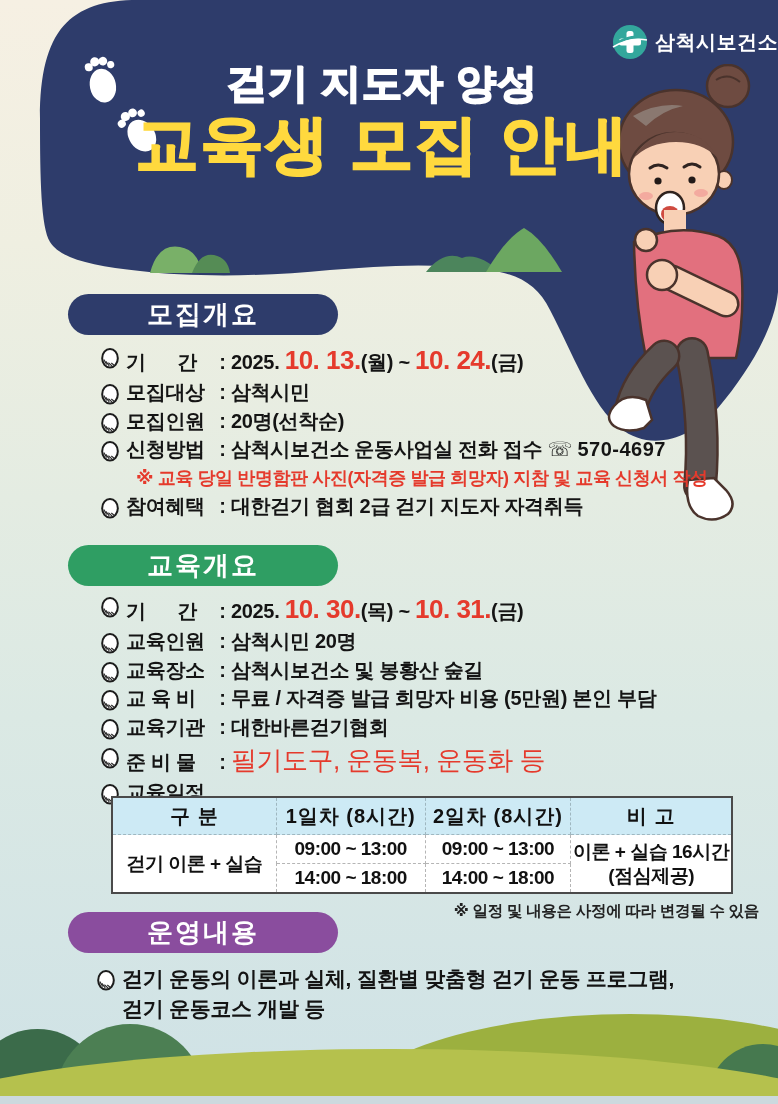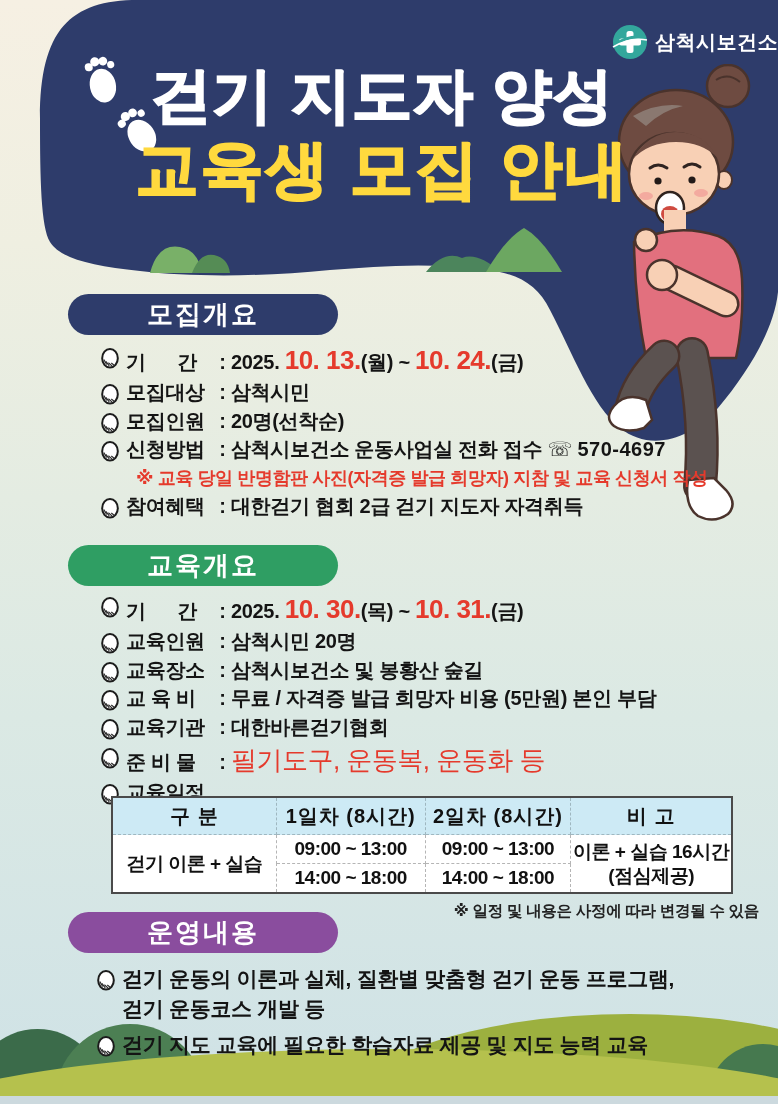--- a/index.html
+++ b/index.html
@@ -4,21 +4,21 @@
 <style>
   html,body{margin:0;padding:0;}
   body{font-family:"Liberation Sans","DejaVu Sans",sans-serif;}
   .poster{position:relative;width:778px;height:1104px;overflow:hidden;
     background:linear-gradient(180deg,#f6f0e3 0%,#efefe1 22%,#e4ece2 45%,#dbe9e4 65%,#cfe2e6 100%);}
   svg{display:block;}
 
   
   .hero-svg{position:absolute;left:0;top:0;z-index:1;}
   .hero-title{position:absolute;left:110px;top:58px;width:545px;text-align:center;z-index:3;}
-  .hero-line1{font-size:60px;font-weight:900;color:#ffffff;letter-spacing:1px;
+  .hero-line1{font-size:40px;font-weight:900;color:#ffffff;letter-spacing:1px;
     -webkit-text-stroke:2px #ffffff;line-height:1.25;}
   .hero-line2{font-size:63px;font-weight:900;color:#ffd93e;letter-spacing:2px;
     -webkit-text-stroke:2px #ffd93e;line-height:1.15;}
   .logo{position:absolute;left:612px;top:24px;z-index:4;display:flex;align-items:center;gap:7px;}
   .logo-text{color:#ffffff;font-size:20px;font-weight:800;letter-spacing:0.5px;}
   .footprints{position:absolute;left:70px;top:44px;z-index:3;}
   .woman{position:absolute;left:588px;top:64px;z-index:2;}
 
   
   .section{position:absolute;left:0;width:778px;z-index:5;}
@@ -295,26 +295,20 @@
       <span>운영내용</span>
     </div>
     <div class="items" style="top:52px;left:96px;">
       <div class="item" style="margin-bottom:6px;">
         <svg class="bullet" width="20" height="22" style="margin-top:5px;">
             <use href="#egg"></use>
           </svg>
         <div class="op-itxt multiline">걷기 운동의 이론과 실체, 질환별 맞춤형 걷기 운동 프로그램,
 걷기 운동코스 개발 등</div>
       </div>
-      <div class="item">
-        <svg class="bullet" width="20" height="22" style="margin-top:5px;">
-            <use href="#egg"></use>
-          </svg>
-        <div class="op-itxt">걷기 지도 교육에 필요한 학습자료 제공 및 지도 능력 교육</div>
-      </div>
     </div>
   </div>
 
   <div class="hill" style="left:-30px;bottom:-60px;width:135px;height:135px;background:#3b6b4a;"></div>
   <div class="hill" style="left:55px;bottom:-70px;width:150px;height:150px;background:#4c7f53;"></div>
   <div class="hill" style="left:160px;bottom:-80px;width:130px;height:130px;background:#578a5a;"></div>
   <div class="hill" style="left:340px;bottom:-120px;width:580px;height:210px;background:#9cb03f;"></div>
   <div class="hill" style="left:-100px;bottom:-95px;width:980px;height:150px;background:#b5c14d;z-index:2;"></div>
   <div class="hill" style="right:-40px;bottom:-50px;width:110px;height:110px;background:#46794f;"></div>
   <div class="bottom-strip"></div>

